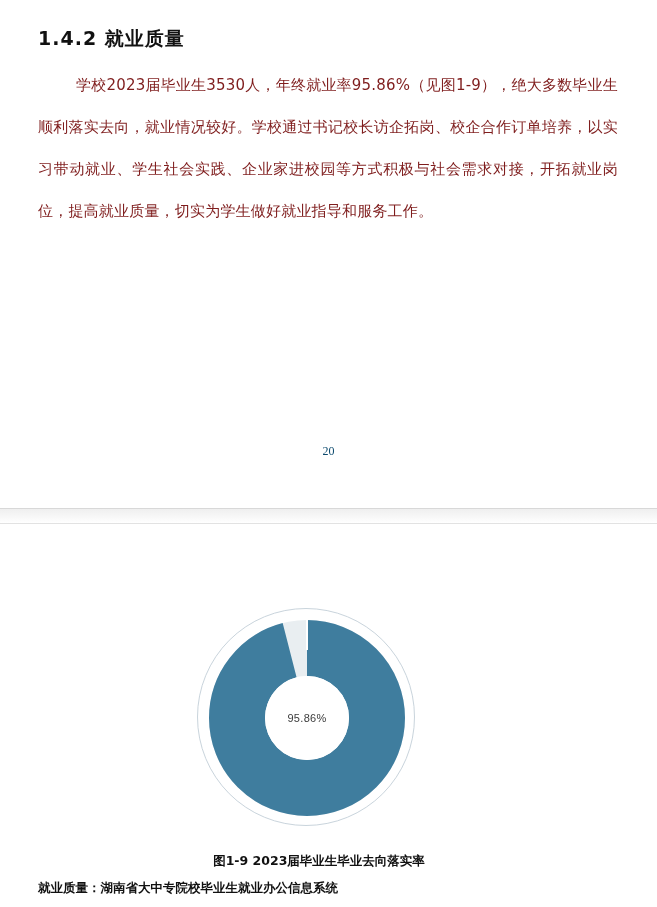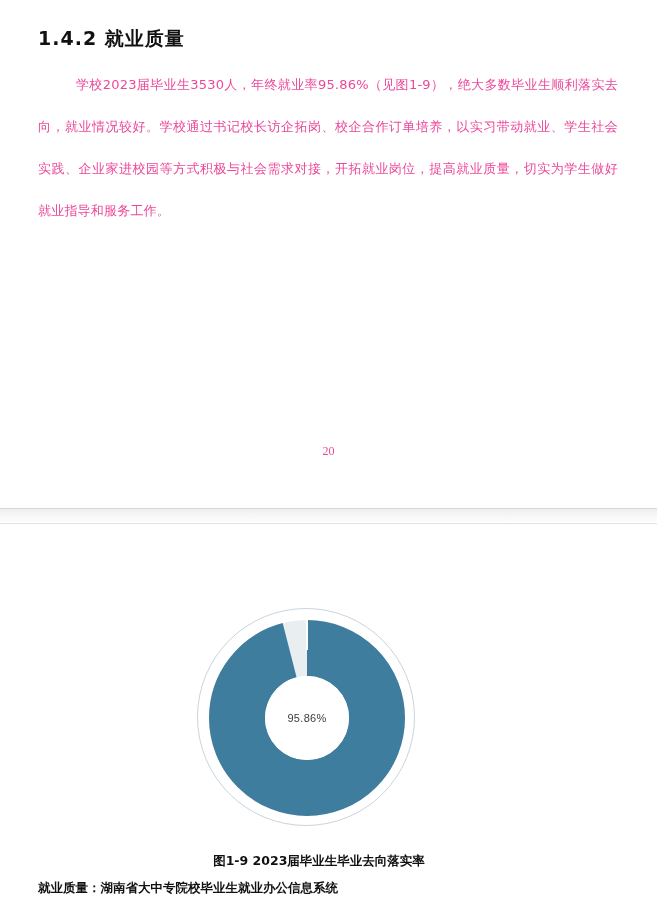--- a/index.html
+++ b/index.html
@@ -43,38 +43,38 @@
     color: #111;
     white-space: nowrap;
   }
 
   .body-para {
     position: absolute;
     left: 38px;
     top: 44px;
     width: 580px;
     font-family: "DejaVu Sans", sans-serif;
-    font-size: 13px;
+    font-size: 15px;
     line-height: 42px;
     text-align: justify;
     text-justify: inter-ideograph;
     text-indent: 38px;
-    color: #ec4899;
+    color: #7f1d1d;
     letter-spacing: 0.2px;
   }
 
   .page-number {
     position: absolute;
     left: 0;
     top: 424px;
     width: 657px;
     text-align: center;
     font-family: "Liberation Serif", serif;
     font-size: 12px;
-    color: #ec4899;
+    color: #0c4a6e;
   }
 
   
   .page-gap {
     position: absolute;
     left: 0;
     top: 500px;
     width: 657px;
     height: 28px;
     background: #ffffff;

